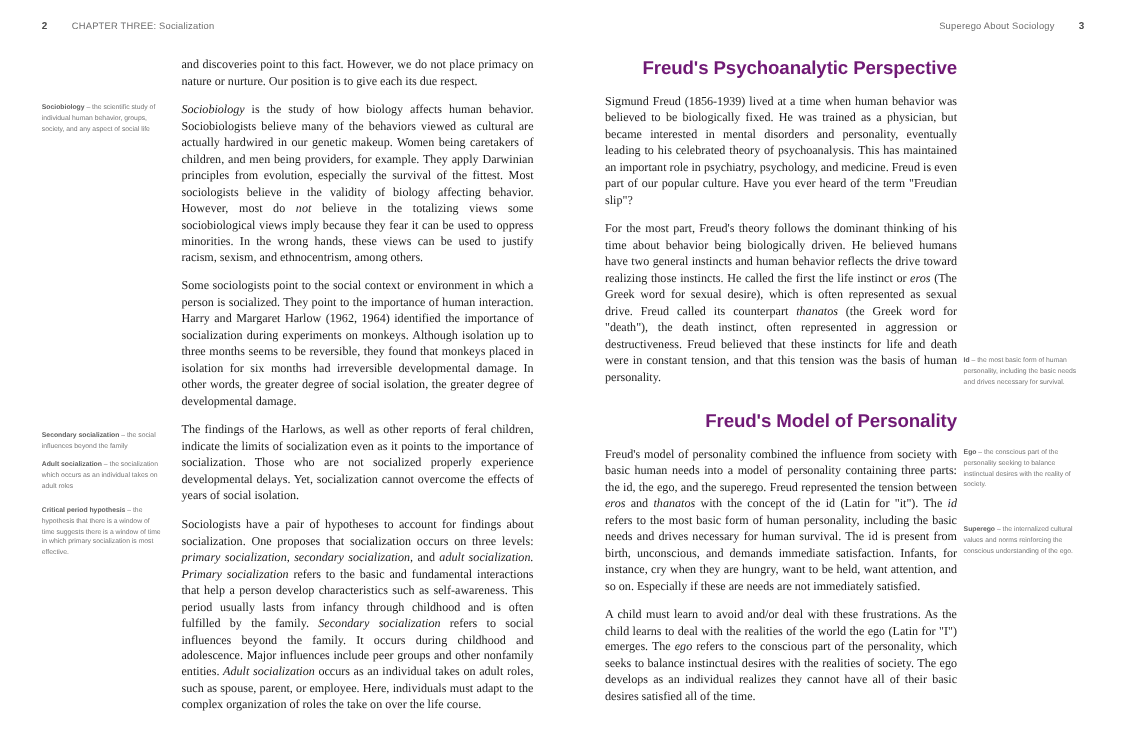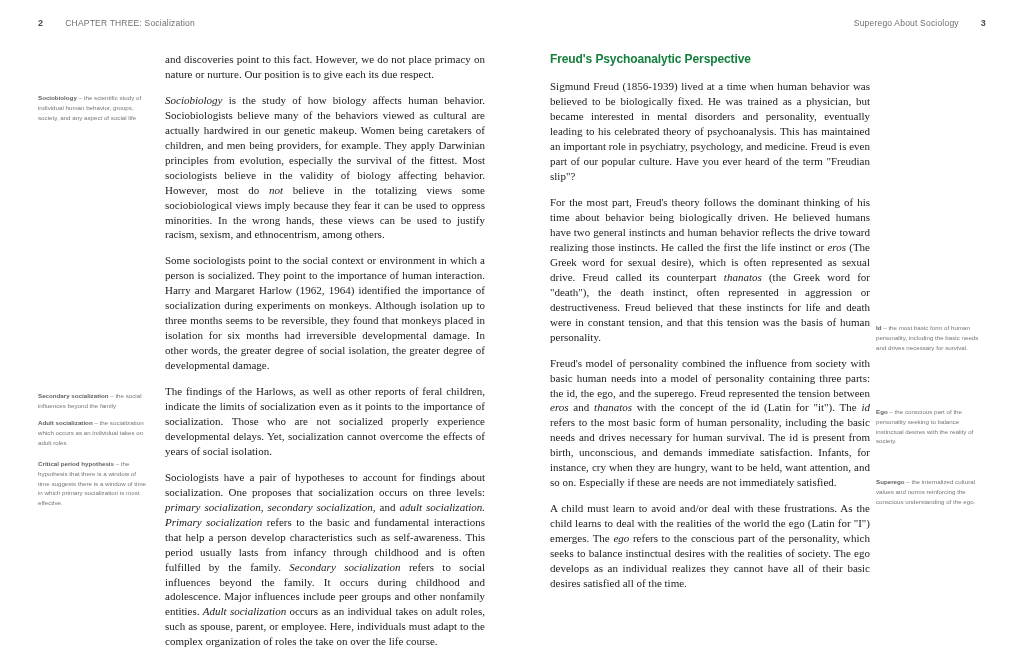--- a/index.html
+++ b/index.html
@@ -55,26 +55,27 @@
     font-size: 11px;
     line-height: 1.36;
     text-align: justify;
     text-justify: inter-word;
     hyphens: manual;
   }
   .col p:last-child { margin-bottom: 0; }
 
   h2.section {
     font-family: "Liberation Sans", sans-serif;
-    font-size: 12px;
+    font-size: 17px;
     font-weight: bold;
-    color: #15803d;
+    color: #701a75;
     margin: 22px 0 13px 0;
     letter-spacing: -.1px;
     line-height: 1.2;
+    text-align: right;
   }
   h2.section.first { margin-top: 0; }
 
   em { font-style: italic; }
 
   
   .note {
     position: absolute;
     width: 110px;
     font-family: "Liberation Sans", sans-serif;
@@ -116,20 +117,21 @@
 
   </div>
 
   <div class="col col-right">
     <h2 class="section first">Freud's Psychoanalytic Perspective</h2>
 
     <p><span>Sigmund Freud (1856-1939) lived at a time when human behavior was believed to be biologically fixed. He was trained as a physician, but became interested in mental disorders and personality, eventually leading to his celebrated theory of psychoanalysis. This has maintained an important role in psychiatry, psychology, and medicine. Freud is even part of our popular culture. Have you ever heard of the term "Freudian slip"?</span></p>
 
     <p>For the most part, Freud's theory follows the dominant thinking of his time about behavior being biologically driven. He believed humans have two general instincts and human behavior reflects the drive toward realizing those instincts. He called the first the life instinct or <em>eros</em> (The Greek word for sexual desire), which is often represented as sexual drive. Freud called its counterpart <em>thanatos</em> (the Greek word for "death"), the death instinct, often represented in aggression or destructiveness. Freud believed that these instincts for life and death were in constant tension, and that this tension was the basis of human personality.</p>
 
+    <h2 class="section">Freud's Model of Personality</h2>
 
     <p>Freud's model of personality combined the influence from society with basic human needs into a model of personality containing three parts: the id, the ego, and the superego. Freud represented the tension between <em>eros</em> and <em>thanatos</em> with the concept of the id (Latin for "it"). The <em>id</em> refers to the most basic form of human personality, including the basic needs and drives necessary for human survival. The id is present from birth, unconscious, and demands immediate satisfaction. Infants, for instance, cry when they are hungry, want to be held, want attention, and so on. Especially if these are needs are not immediately satisfied.</p>
 
     <p>A child must learn to avoid and/or deal with these frustrations. As the child learns to deal with the realities of the world the ego (Latin for "I") emerges. The <em>ego</em> refers to the conscious part of the personality, which seeks to balance instinctual desires with the realities of society. The ego develops as an individual realizes they cannot have all of their basic desires satisfied all of the time.</p>
 
   </div>
 
   <div class="note note-left" style="top:93px">
     <span class="term">Sociobiology</span><span> – the scientific study of individual human behavior, groups, society, and any aspect of social life</span>
   </div>

